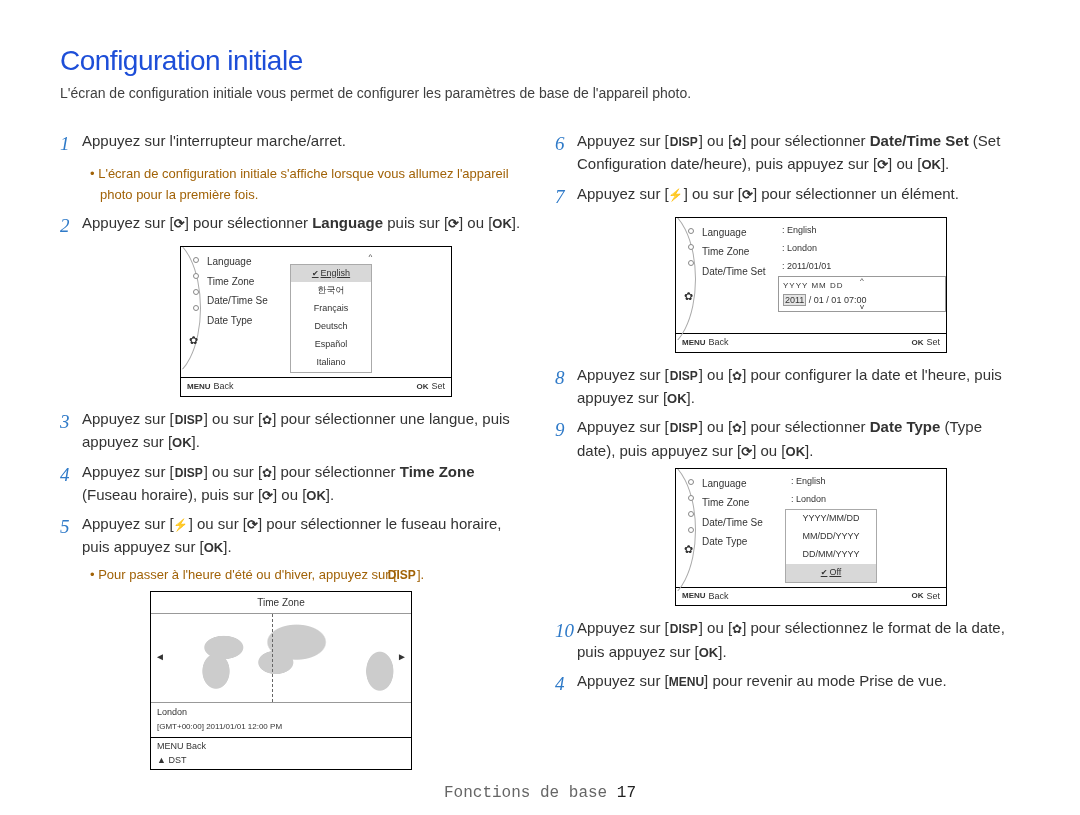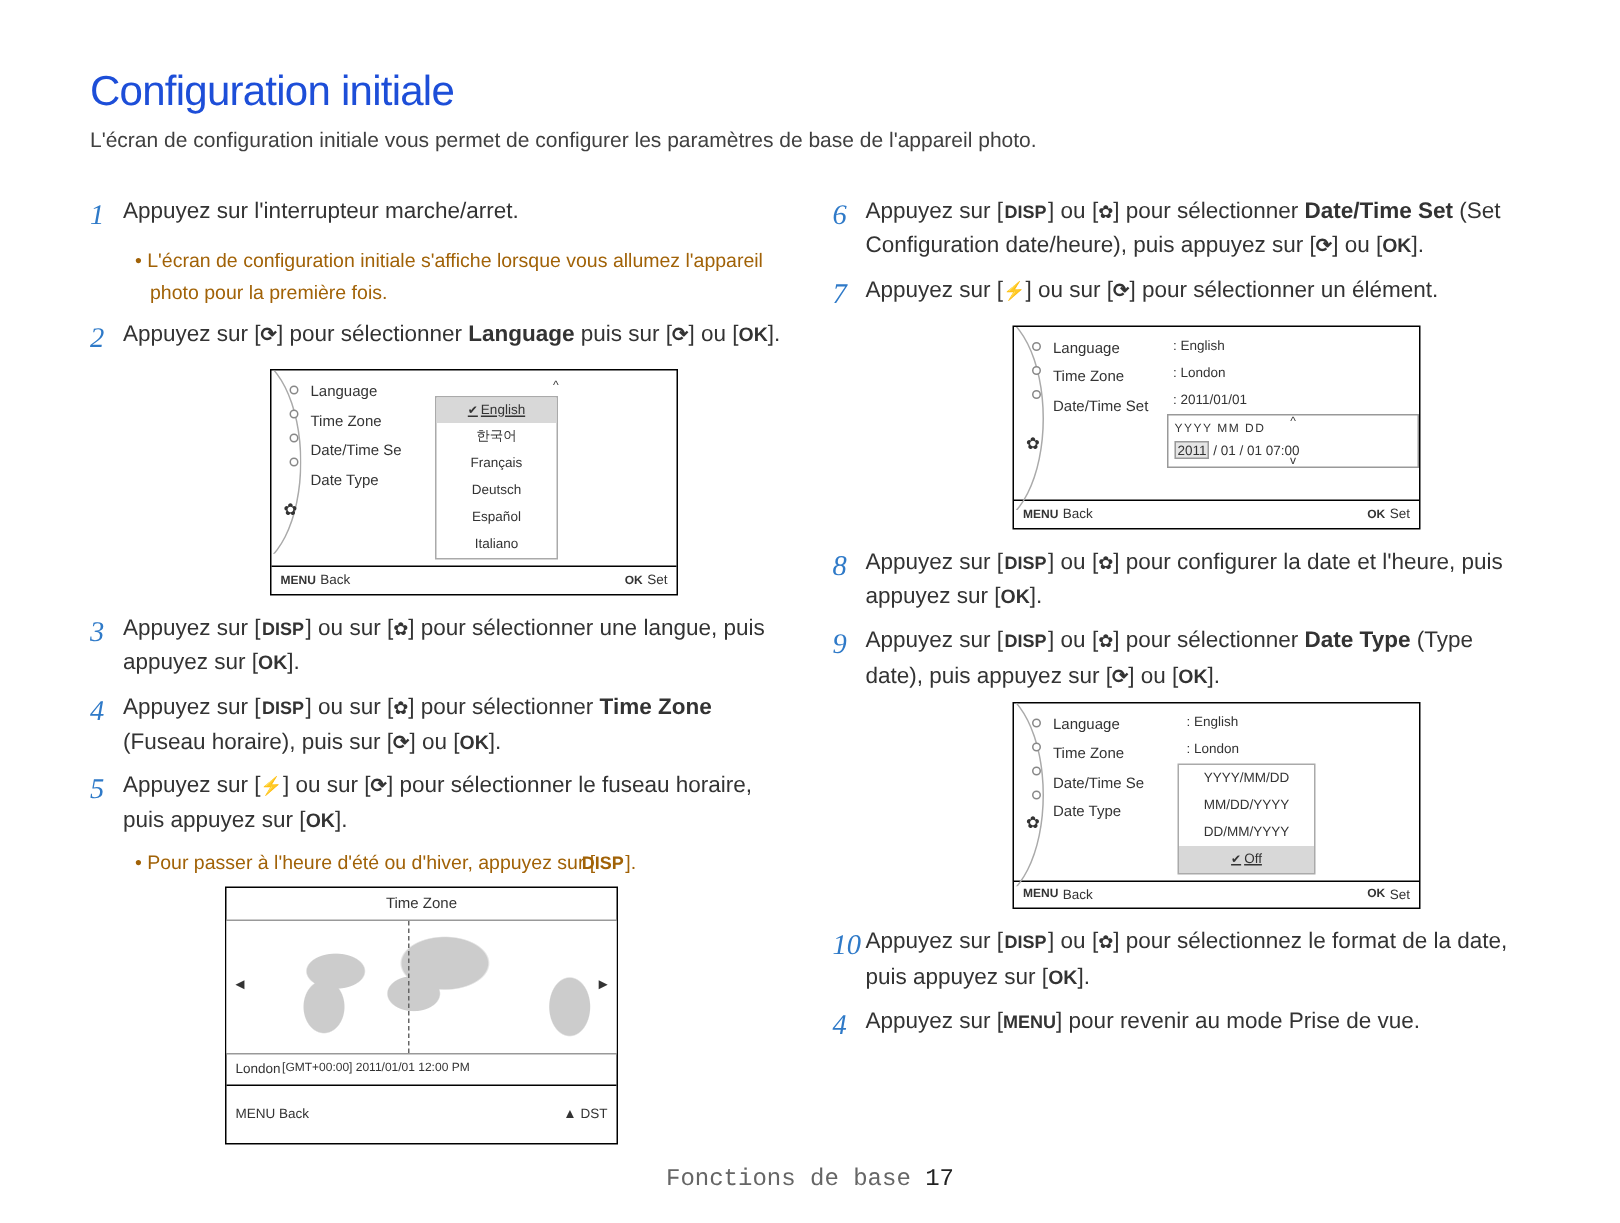--- a/index.html
+++ b/index.html
@@ -179,23 +179,23 @@
       radial-gradient(ellipse 18px 12px at 48% 55%, #ccc 95%, transparent 100%),
       radial-gradient(ellipse 14px 20px at 88% 65%, #ccc 95%, transparent 100%),
       linear-gradient(#fff,#fff);
     position:relative;
     border-top:1px solid #999;
     border-bottom:1px solid #999;
   }
   .tz-map .vline { position:absolute; top:0; bottom:0; left:46.5%; width:1px; border-left:1px dashed #666;}
   .tz-map .arr-l,.tz-map .arr-r{position:absolute; top:40%; font-size:10px;}
   .tz-map .arr-l{left:4px;} .tz-map .arr-r{right:4px;}
-  .tz-info { font-size:9px; padding:3px 6px; display:flex; flex-direction:row; gap:1px;}
+  .tz-info { font-size:9px; padding:3px 6px; display:flex; flex-direction:column; gap:1px;}
   .tz-info .line2 { font-size:8px; }
-  .tz-foot { border-top:1px solid #000; font-size:9px; display:flex; justify-content:space-between; padding:12px 6px;}
+  .tz-foot { border-top:1px solid #000; font-size:9px; display:flex; justify-content:space-between; padding:2px 6px;flex-direction:column;}
 
   
   .dt-panel {
     border:1px solid #999;
     width:158px;
     margin-left:2px;
     padding:3px 4px;
     position:relative;
     font-size:9px;
   }

